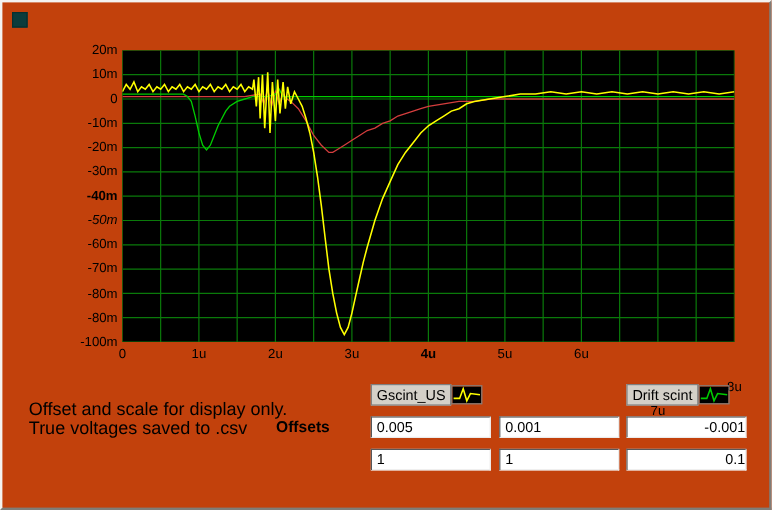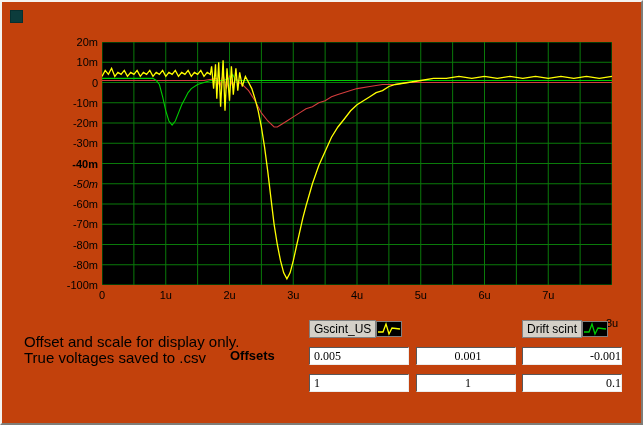--- a/index.html
+++ b/index.html
@@ -49,24 +49,24 @@
   .row-label {
     position:absolute; width:75px; 
     font-size:13px; font-weight:bold; line-height:18px;
   }
   .offsets-label { left:228px; top:345px; }
   .scale-label  { left:228px; top:372px; }
   input.field {
     position:absolute; width:100px; height:18px;
     background:#fff; color:#000;
     border:1px solid; border-color:#58585a #ececec #ececec #58585a;
-    font-family:Liberation Serif, serif; font-size:12px;
+    font-family:Liberation Sans, sans-serif; font-size:12px;
     padding:0 0 0 4px; margin:0;
   }
-  .c1 { left:307px; } .c2 { left:414px;text-align:center; } .c3 { left:520px;text-align:right; }
+  .c1 { left:307px; } .c2 { left:414px; } .c3 { left:520px;text-align:right; }
   .r1 { top:345px; }  .r2 { top:372px; }
   .note {
     position:absolute; left:22px; top:332px;
     font-size:15px; line-height:16px;
   }
 </style>
 </head>
 <body>
 
 <div class="panel">
@@ -122,24 +122,24 @@
       <div class="ytick" style="top: 215.25px;">-70m</div>
       <div class="ytick" style="top: 235.5px;">-80m</div>
       <div class="ytick" style="top: 255.75px;">-80m</div>
       <div class="ytick" style="top: 276px;">-100m</div>
     </div>
   <div>
       <div class="xtick" style="left: 80px;">0</div>
       <div class="xtick" style="left: 143.75px;">1u</div>
       <div class="xtick" style="left: 207.5px;">2u</div>
       <div class="xtick" style="left: 271.25px;">3u</div>
-      <div class="xtick" style="left: 335px;">4u</div>
+      <div class="xtick" style="left: 335px; font-weight: bold;">4u</div>
       <div class="xtick" style="left: 398.75px;">5u</div>
       <div class="xtick" style="left: 462.5px; text-align: center;">6u</div>
-      <div class="xtick" style="left: 526.25px;">7u</div>
+      <div class="xtick" style="left: 526.25px; margin-top: 48px;">7u</div>
       <div class="xtick" style="left: 590px; margin-top: 28px;">8u</div>
     </div>
 
   <div class="legend-item l1">
     <span class="legend-label">Gscint_US</span>
     <span class="legend-icon">
       <svg width="24" height="14" viewBox="0 0 24 14">
         <rect x="0" y="0" width="24" height="14" fill="#000000"></rect>
         <polyline points="1,10 6,10 9,2 12,12 15,6 23,7" fill="none" stroke="#ffff00" stroke-width="1.3"></polyline>
       </svg>

